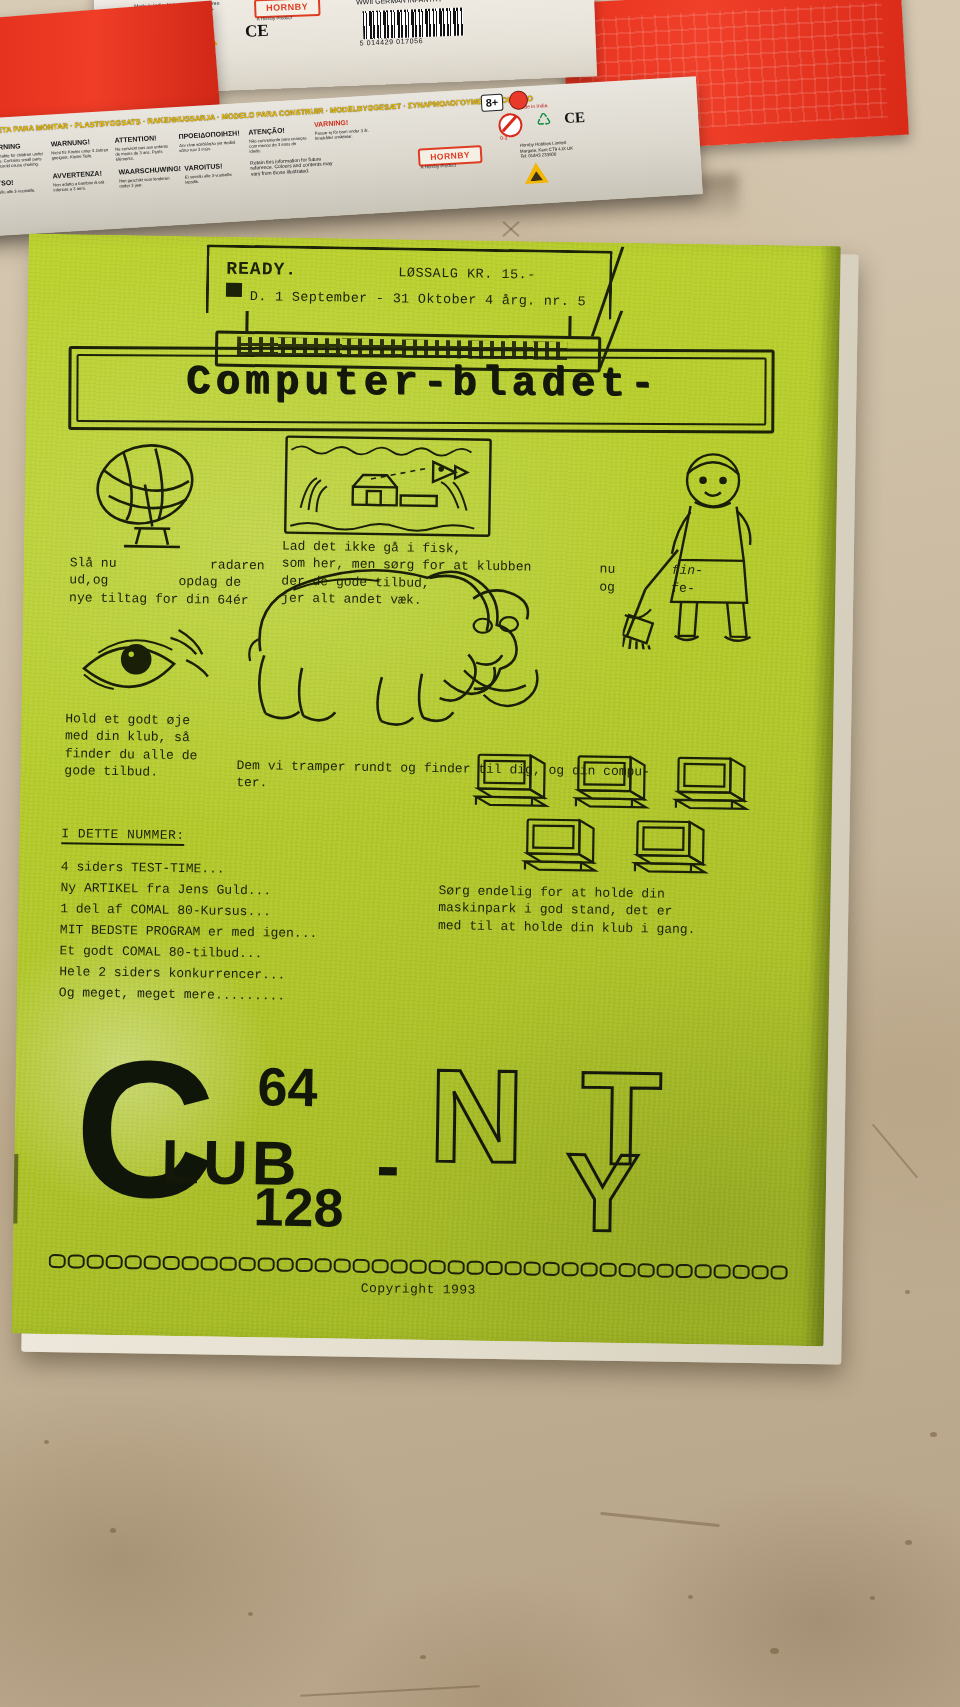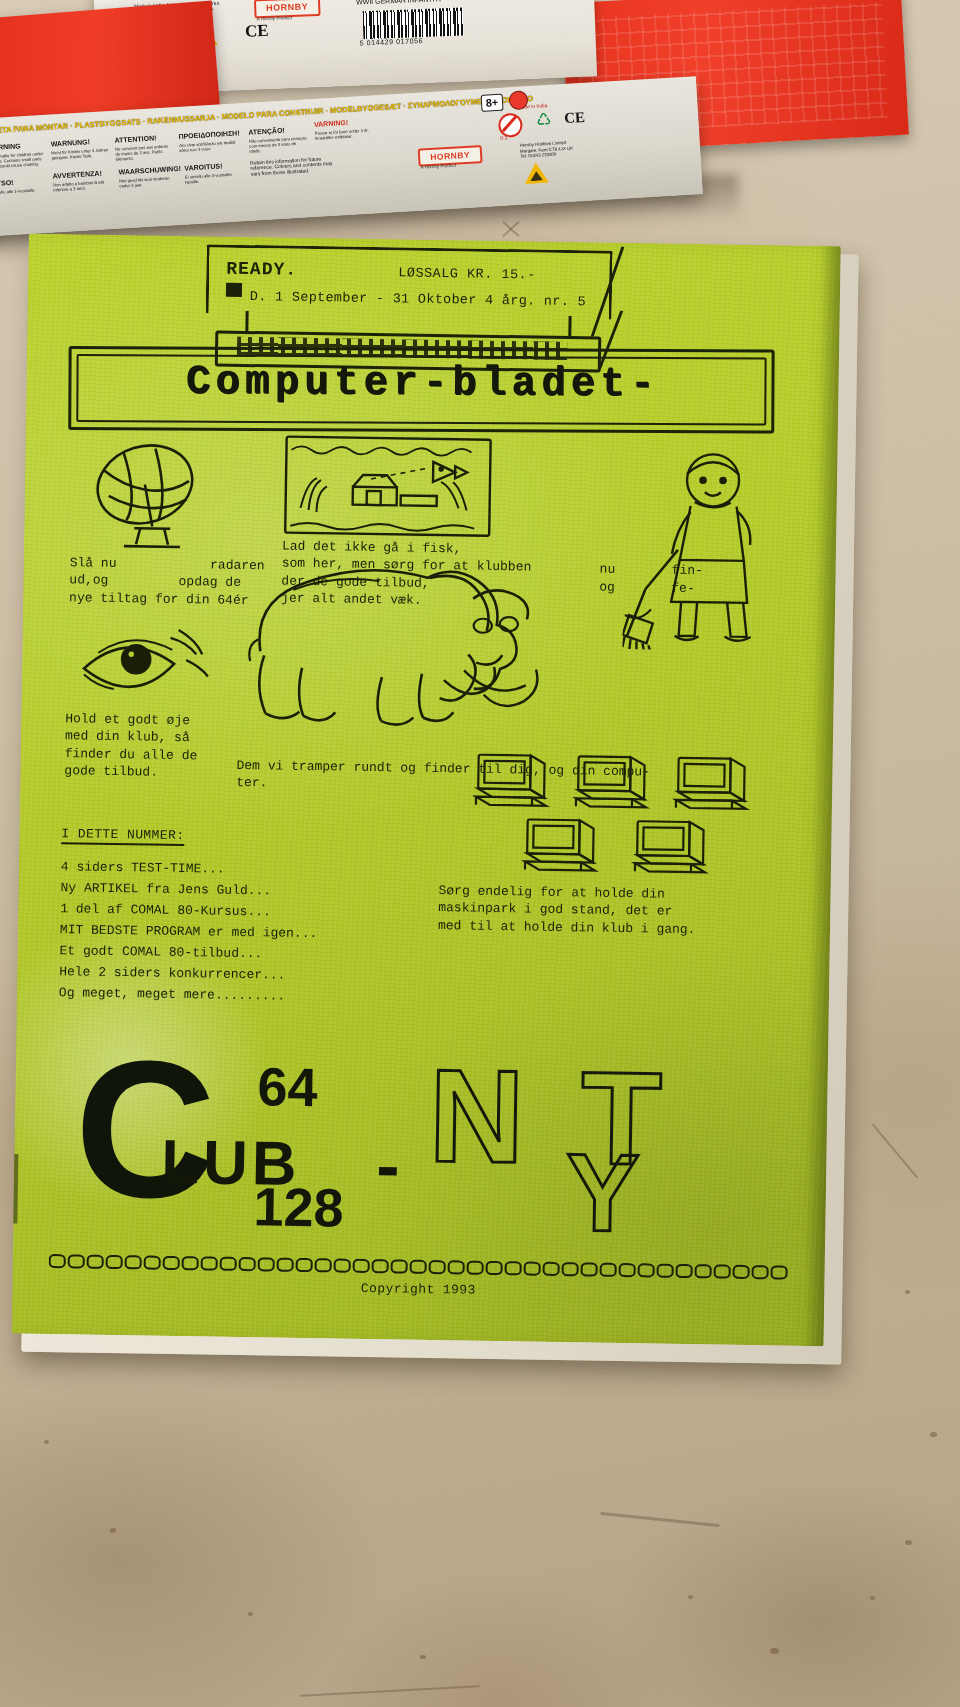--- a/index.html
+++ b/index.html
@@ -819,21 +819,21 @@
       </div>
 
       <div class="cap" style="left:46px;top:320px;width:260px;">Slå nu            radaren
 ud,og         opdag de
 nye tiltag for din 64ér</div>
       <div class="cap" style="left:258px;top:300px;width:310px;">Lad det ikke gå i fisk,
 som her, men sørg for at klubben
 der de gode tilbud,
 jer alt andet væk.</div>
       <div class="cap" style="left:576px;top:318px;">nu</div>
-      <div class="cap" style="left:648px;top:318px;">fin-</div>
+      <div class="cap" style="left:648px;top:318px;font-style:italic;">fin-</div>
       <div class="cap" style="left:576px;top:336px;">og</div>
       <div class="cap" style="left:648px;top:336px;">fe-</div>
       <div class="cap" style="left:44px;top:476px;width:210px;">Hold et godt øje
 med din klub, så
 finder du alle de
 gode tilbud.</div>
       <div class="cap" style="left:216px;top:520px;width:560px;">Dem vi tramper rundt og finder til dig, og din compu-
 ter.</div>
       <div class="cap" style="left:420px;top:642px;width:390px;">Sørg endelig for at holde din
 maskinpark i god stand, det er

